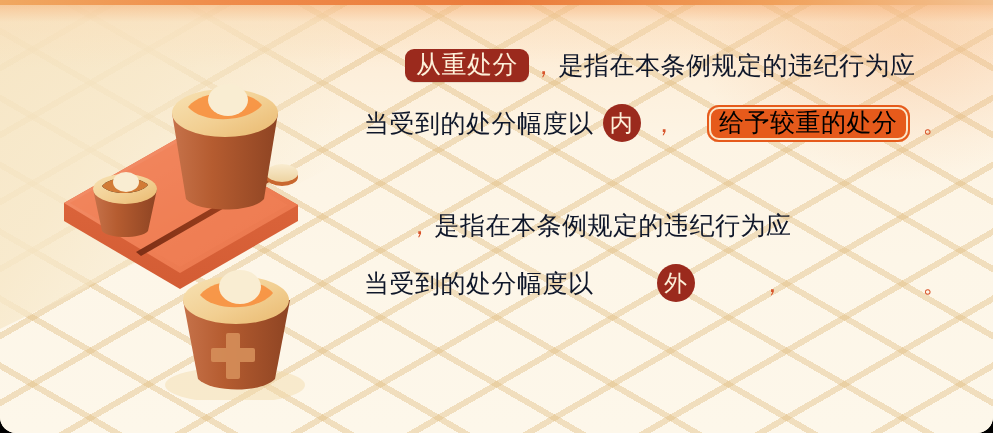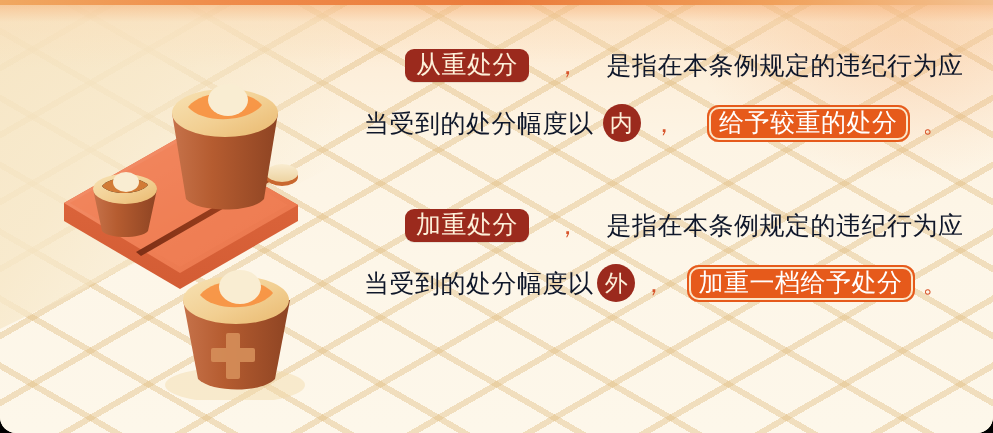--- a/index.html
+++ b/index.html
@@ -68,21 +68,21 @@
   }
   .para{margin-bottom:44px;}
   .para:last-child{margin-bottom:0;}
   .line{
     display:flex;align-items:center;
     height:58px;
     font-size:25px;
     letter-spacing:.5px;
     white-space:nowrap;
   }
-  .line.l1{justify-content:flex-start;padding-left:55px;gap:24px;}
+  .line.l1{justify-content:flex-start;padding-left:55px;}
   .line.l2{justify-content:space-between;padding-left:14px;}
 
   .txt{color:#0f172a;}
   .punct{color:#d8542b;padding:0 2px;}
 
   
   .badge-term{
     display:inline-flex;align-items:center;justify-content:center;
     background:#9b2a1d;
     color:#fdf0d9;
@@ -100,21 +100,21 @@
     color:#fdf0d9;
     border-radius:50%;
     font-size:23px;
     line-height:1;
     margin:0 1px;
   }
   
   .box-action{
     display:inline-flex;align-items:center;justify-content:center;
     background:#e65a1b;
-    color:#ffffff;
+    color:#000000;
     border-radius:12px;
     padding:5px 12px 7px 12px;
     font-size:25px;
     line-height:1;
     box-shadow:inset 0 0 0 2px #e65a1b, inset 0 0 0 4px #fbe6c9, inset 0 0 0 6px #e65a1b;
     margin:0 3px;
   }
   .sp{display:inline-block;width:9px;}
 </style>
 </head>
@@ -221,28 +221,26 @@
         <span class="chip-circle">内</span>
         <span class="punct">，</span>
         <span class="sp"></span>
         <span class="box-action">给予较重的处分</span>
         <span class="punct">。</span>
       </div>
     </div>
 
     <div class="para">
       <div class="line l1">
-        <span class="badge-term">加重处分</span>
         <span class="punct">，</span>
         <span class="txt">是指在本条例规定的违纪行为应</span>
       </div>
       <div class="line l2">
         <span class="txt">当受到的处分幅度以</span>
         <span class="chip-circle">外</span>
         <span class="punct">，</span>
         <span class="sp"></span>
-        <span class="box-action">加重一档给予处分</span>
         <span class="punct">。</span>
       </div>
     </div>
 
   </div>
 </div>
 
 </body></html>

